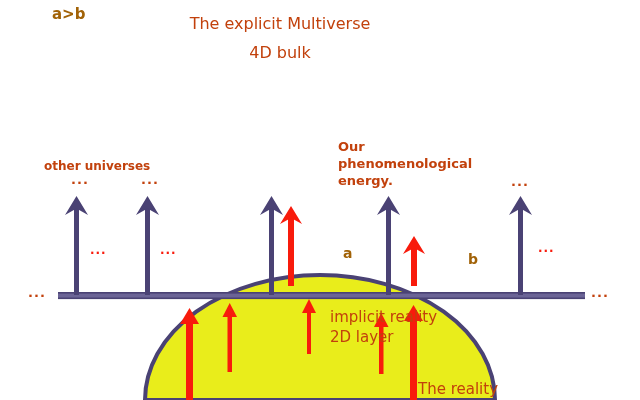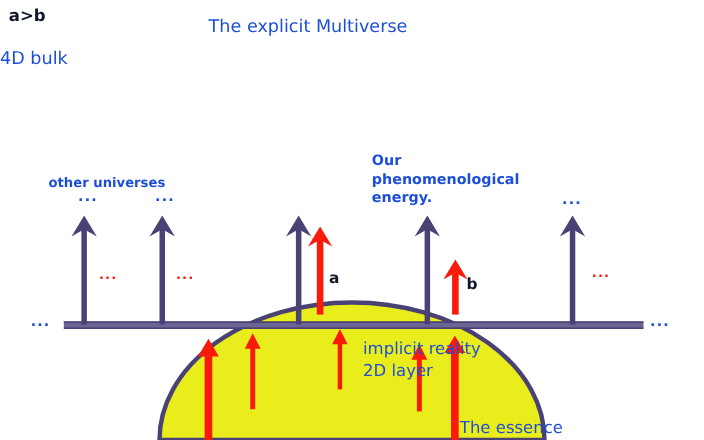--- a/index.html
+++ b/index.html
@@ -20,41 +20,41 @@
     left: 0;
     top: 0;
     width: 640px;
     height: 400px;
   }
   .txt {
     position: absolute;
     white-space: pre;
     line-height: 1.18;
   }
-  .purple { color: #1d4ed8; }
-  .green  { color: #0f172a; }
+  .purple { color: #c2410c; }
+  .green  { color: #a16207; margin-left: 44px; }
   .red    { color: #f81b0c; }
 
   #note-ab {
     left: 8px; top: 6px;
     font-size: 15px; font-weight: bold;
   }
   #note-ab-sub {
     left: 8px; top: 24px;
     font-size: 13px; font-weight: bold;
     width: 120px; white-space: normal;
   }
   #title-line1 {
     left: 0; top: 15px; width: 560px;
     text-align: center;
     font-size: 16px;
   }
   #title-line2 {
     left: 0; top: 44px; width: 560px;
-    text-align: left;
+    text-align: center;
     font-size: 16px;
   }
   #label-other-universes {
     left: 44px; top: 159px;
     font-size: 12px; font-weight: bold;
   }
   #label-ponyverse {
     left: 218px; top: 152px;
     font-size: 15px; line-height: 1.25;
   }
@@ -181,21 +181,21 @@
 phenomenological
 energy.</div>
 
   <div class="txt green" id="label-a">a</div>
   <div class="txt green" id="label-b">b</div>
 
   <div class="txt purple" id="label-implicit">implicit reality
 2D layer</div>
 
 
-  <div class="txt purple" id="label-pleroma">The essence</div>
+  <div class="txt purple" id="label-pleroma">The reality</div>
 
   <div class="txt purple ellipsis-dots" id="dots-above-1">...</div>
   <div class="txt purple ellipsis-dots" id="dots-above-2">...</div>
   <div class="txt purple ellipsis-dots" id="dots-above-5">...</div>
   <div class="txt purple ellipsis-dots" id="dots-line-left">...</div>
   <div class="txt purple ellipsis-dots" id="dots-line-right">...</div>
   <div class="txt red ellipsis-dots" id="dots-mid-1">...</div>
   <div class="txt red ellipsis-dots" id="dots-mid-2">...</div>
   <div class="txt red ellipsis-dots" id="dots-mid-5">...</div>
 

